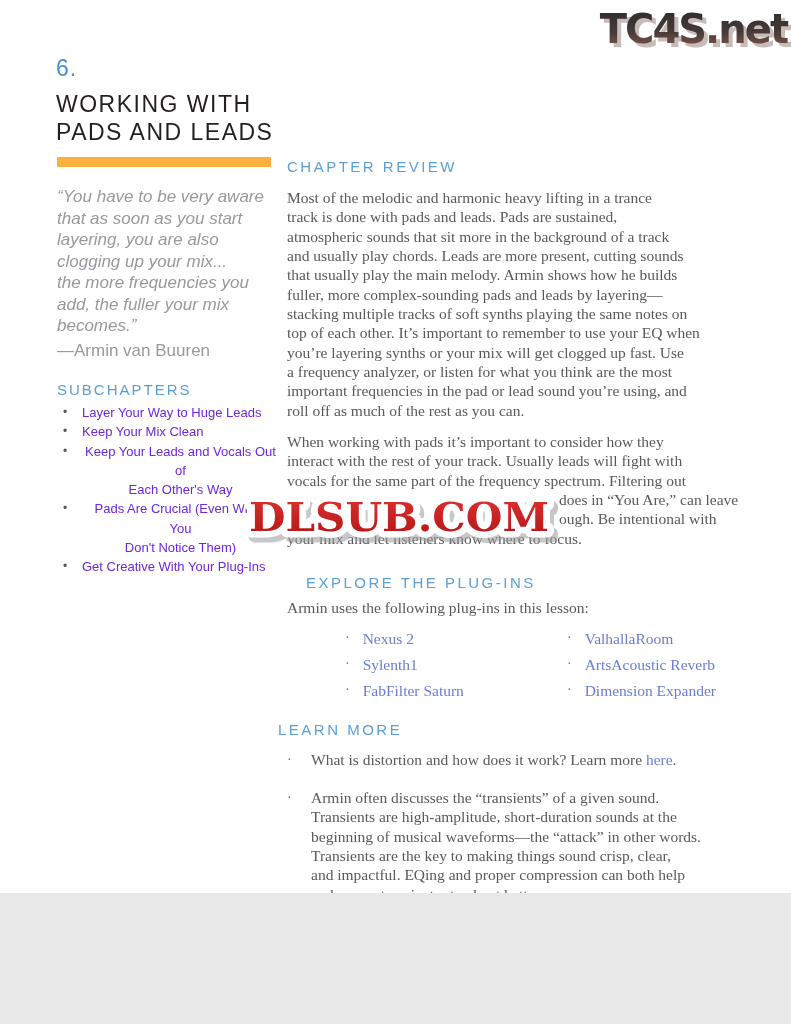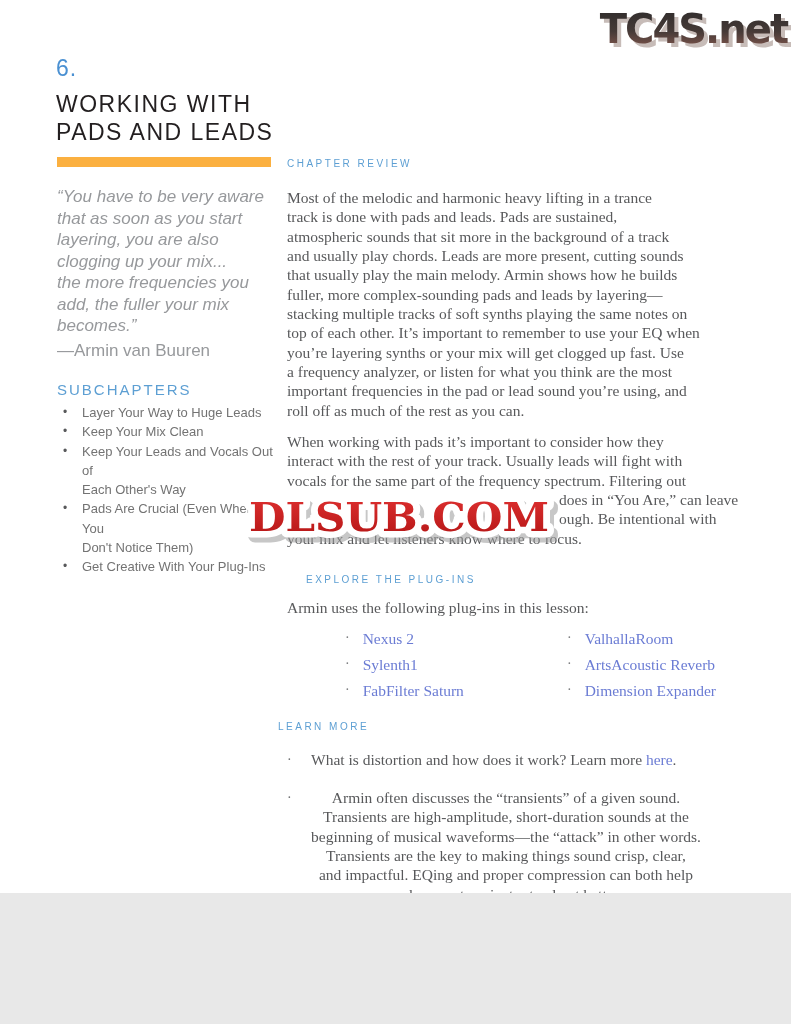--- a/index.html
+++ b/index.html
@@ -18,24 +18,24 @@
   .orange-bar     { left:57px; top:157px; width:214px; height:10px; background:#fbb040; }
 
   
   .quote { left:57px; top:186px; width:222px; font-size:17px; font-style:italic;
            color:#97999c; line-height:21.5px; white-space:pre-line; }
   .quote-attr { left:57px; top:341px; font-size:17px; color:#97999c; }
   .side-heading { left:57px; top:381px; font-size:15px; letter-spacing:2px; color:#5d9fd3; }
   .subchapters { left:57px; top:403px; width:222px; list-style:none; }
   .subchapters li { display:flex; align-items:flex-start; }
   .subchapters .dot { color:#58595b; font-size:12px; line-height:19.3px; width:12px; flex:0 0 12px; margin-left:6px; }
-  .subchapters .txt { font-size:13px; color:#737373; line-height:19.3px; white-space:pre-line; margin-left:7px; }
-
-  
-  .section-heading { font-size:10px; letter-spacing:2.5px; color:#5d9fd3; }
+  .subchapters .txt { font-size:13px; color:#6d28d9; line-height:19.3px; white-space:pre-line; margin-left:7px;text-align:center; }
+
+  
+  .section-heading { font-size:15px; letter-spacing:2.5px; color:#5d9fd3; }
   .h-review  { left:287px; top:158px; }
   .h-explore { left:287px; top:574px;margin-left:19px; }
   .h-learn   { left:278px; top:721px; }
 
   .serif { font-family:"Liberation Serif", serif; color:#58595b; }
   .para1 { left:287px; top:188px; width:466px; font-size:15.5px; line-height:19.35px; white-space:pre-line; }
   .para2 { left:287px; top:432px; width:466px; font-size:15.5px; line-height:19.35px; }
   .para2 .pl { white-space:pre-line; }
   .para2 .row { white-space:nowrap; height:19.35px; }
   .fill { display:inline-block; width:272px; height:1px; overflow:hidden; vertical-align:baseline; }
@@ -46,21 +46,21 @@
   .plugin-row { display:flex; height:26px; align-items:flex-start; }
   .plugin-cell { display:flex; font-size:15.5px; }
   .plugin-cell.c1 { margin-left:58px; width:222px; }
   .plugin-cell.c2 { margin-left:0; }
   .pbullet { color:#7a7c7e; margin-right:13px; font-size:14px; }
   a.link, .link { color:#6b7cd4; cursor:pointer; }
 
   .bullets { left:287px; top:750px; width:466px; }
   .lm-item { display:flex; margin-bottom:18.5px; }
   .lm-item .dot { flex:0 0 24px; color:#6e7072; font-size:14px; line-height:19.35px; font-family:"Liberation Serif", serif; }
-  .lm-item .body { font-size:15.5px; line-height:19.35px; white-space:pre-line; font-family:"Liberation Serif", serif; color:#58595b;text-align:center; }
+  .lm-item .body { font-size:15.5px; line-height:19.35px; white-space:pre-line; font-family:"Liberation Serif", serif; color:#58595b; }
 
   
   .brand { left:56px; top:974px; font-size:17px; letter-spacing:4px; color:#3e4043; }
   .course-label { left:560px; top:981px; font-size:11px; letter-spacing:2px; color:#9fa1a4; }
   .page-num { left:719px; top:981px; font-size:10.5px; letter-spacing:1px; color:#9fa1a4; }
 
   
   .wm { pointer-events:none; }
   .wm-top    { left:588px; top:2px;  z-index:5; }
   .wm-center { left:230px; top:486px; z-index:6; }

